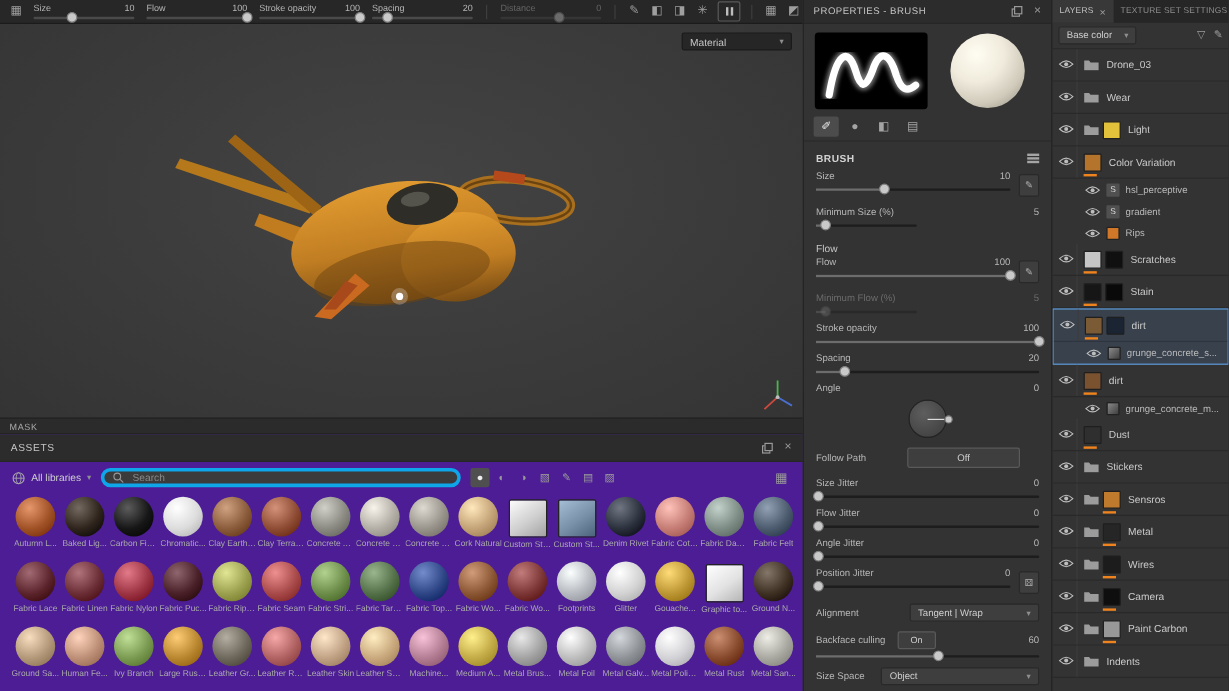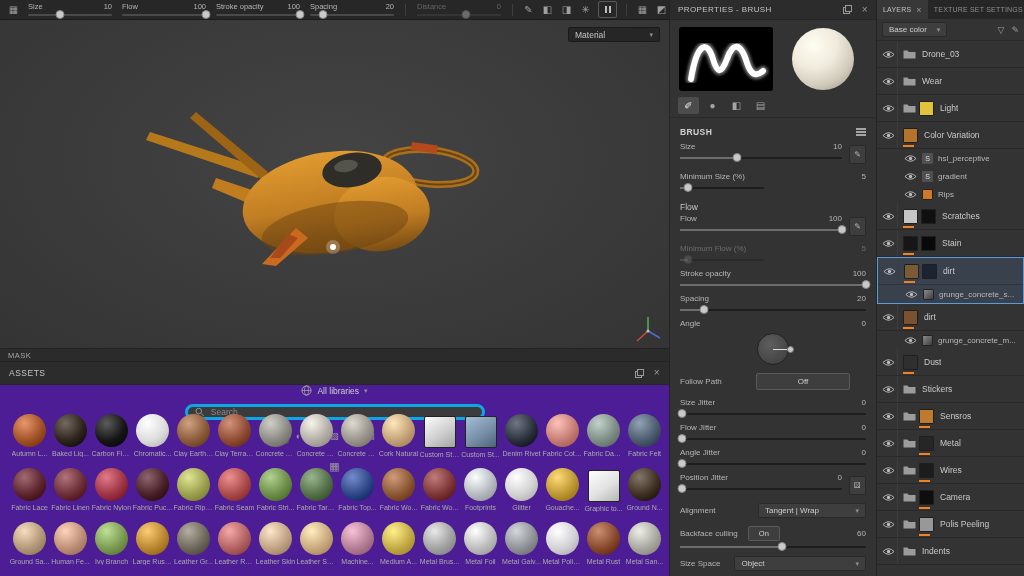--- a/index.html
+++ b/index.html
@@ -43,21 +43,21 @@
 
   
   #assets{position:absolute;left:0;top:362px;width:669px;height:214px;background:#4c1d95;box-sizing:border-box;}
   .assets-header{height:22px;background:#2c2c2c;border-bottom:1px solid #262626;display:flex;
                  align-items:center;padding:0 9px;font-size:8.5px;letter-spacing:.5px;color:#c6c6c6;}
   .sp{flex:1;}
   .icon-popout{position:relative;width:9px;height:9px;margin-left:10px;}
   .icon-popout::before{content:'';position:absolute;left:0;bottom:0;width:5px;height:5px;border:1px solid #9a9a9a;}
   .icon-popout::after{content:'';position:absolute;right:0;top:0;width:5px;height:5px;border:1px solid #9a9a9a;background:#2c2c2c;}
   .xicon{font-size:10px;color:#9a9a9a;margin-left:10px;line-height:10px;}
-  .assets-tools{height:26px;display:flex;align-items:center;padding:0 10px;gap:8px;flex-direction:column;}
+  .assets-tools{height:26px;display:flex;align-items:center;padding:0 10px;gap:8px;}
   .lib-dd{display:flex;align-items:center;gap:5px;font-size:8.5px;color:#cfcfcf;}
   .lib-dd .chev{font-size:7px;color:#8f8f8f;}
   .search-box{width:300px;height:16px;background:#3b3b3b;border:3px solid #0ea5e9;border-radius:8px;
               display:flex;align-items:center;padding:0 7px;gap:5px;box-sizing:border-box;}
   .search-box input{background:transparent;border:none;outline:none;color:#cfcfcf;font-size:8.5px;
                     width:100%;font-family:inherit;}
   .search-box input::placeholder{color:#8a8a8a;}
   .filt{width:16px;height:16px;display:flex;align-items:center;justify-content:center;border-radius:2px;
         color:#9a9a9a;font-size:9px;}
   .filt.active{background:#4f4f4f;color:#eee;}
@@ -1004,21 +1004,21 @@
           </div>
           <span class="fold">
             <svg width="13" height="10" viewBox="0 0 13 10">
               <path d="M0.5 1.5 h4 l1.3 1.5 h6.7 v6.5 h-12 z" fill="#9c9c9c"></path>
             </svg>
           </span>
           <div class="thumbwrap">
             <div class="thumb" style="background: rgb(152, 152, 152);"></div>
             <div class="dash"></div>
           </div>
-          <span class="lname">Polis Peeling</span>
+          <span class="lname">Paint Carbon</span>
         </div>
         <div class="lrow">
           <div class="eyecell">
             <span><svg width="13" height="9" viewBox="0 0 14 9">
                 <path d="M1 4.5 Q7 -1.5 13 4.5 Q7 10.5 1 4.5Z" fill="none" stroke="#bdbdbd"></path>
                 <circle cx="7" cy="4.5" r="1.8" fill="#bdbdbd"></circle>
               </svg></span>
           </div>
           <span class="fold">
             <svg width="13" height="10" viewBox="0 0 13 10">

